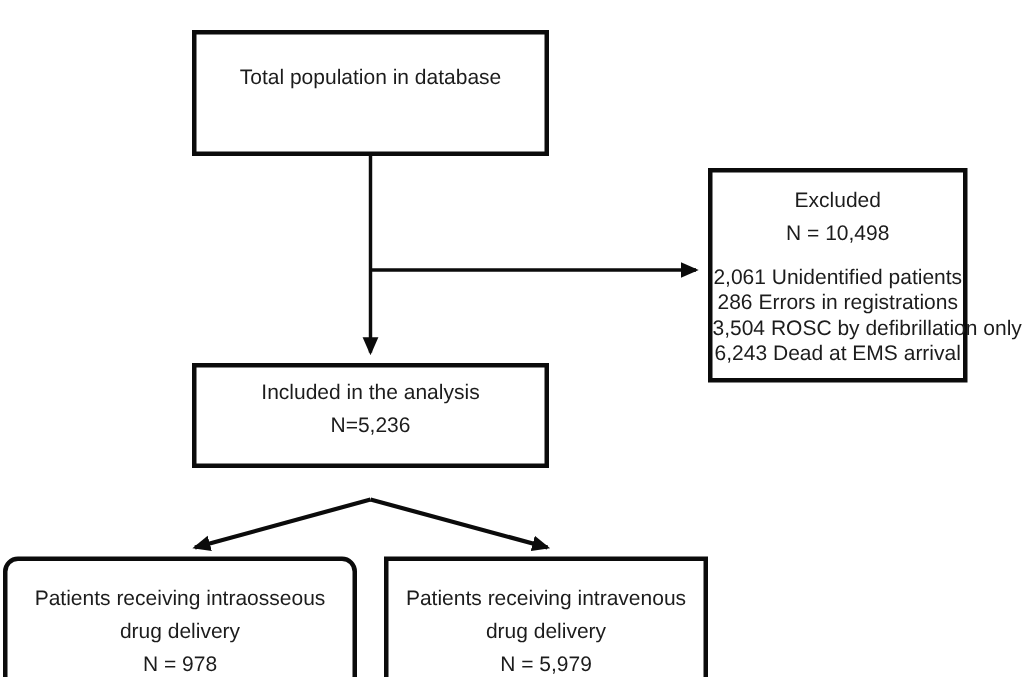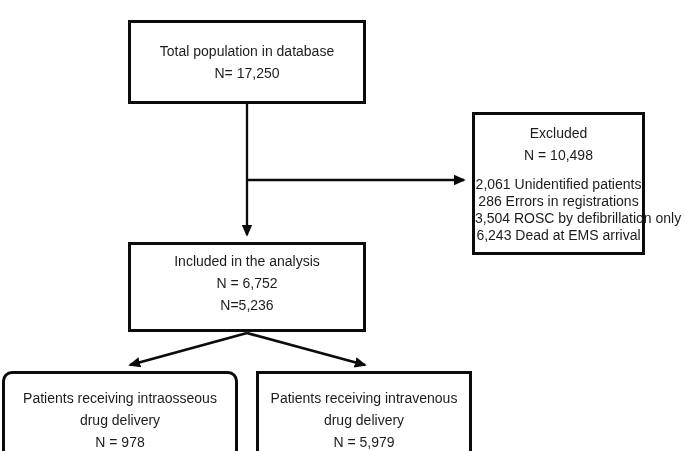--- a/index.html
+++ b/index.html
@@ -15,21 +15,21 @@
   }
   .flow-box {
     position: absolute;
     box-sizing: border-box;
     border: 3px solid #0b0b0b;
     background: #ffffff;
     text-align: center;
   }
   .box-total    { left: 128px; top: 7px;   width: 238px; height: 84px;  padding-top: 17px; }
   .box-excluded { left: 472px; top: 99px;  width: 173px; height: 143px; padding-top: 7px; }
-  .box-included { left: 128px; top: 229px; width: 238px; height: 90px;  padding-top: 5px; }
+  .box-included { left: 128px; top: 229px; width: 238px; height: 70px;  padding-top: 5px; }
   .box-io       { left: 2px;   top: 358px; width: 236px; height: 90px;  padding-top: 13px; border-radius: 10px; }
   .box-iv       { left: 256px; top: 358px; width: 216px; height: 90px;  padding-top: 13px; }
 
   .line-main {
     font-size: 14px;
     line-height: 22px;
     white-space: nowrap;
   }
   .excluded-details {
     margin-top: 10px;
@@ -62,37 +62,35 @@
 
     <line x1="247" y1="167" x2="464" y2="167" stroke="#0b0b0b" stroke-width="2.3" marker-end="url(#arrowhead)"></line>
 
     <line x1="247" y1="320" x2="130" y2="352" stroke="#0b0b0b" stroke-width="2.8" marker-end="url(#arrowhead)"></line>
 
     <line x1="247" y1="320" x2="365" y2="352" stroke="#0b0b0b" stroke-width="2.8" marker-end="url(#arrowhead)"></line>
   </svg>
 
   <div class="flow-box box-total">
     <div class="line-main">Total population in database</div>
-    <div class="line-main">N= 17,250</div>
   </div>
 
   <div class="flow-box box-excluded">
     <div class="line-main">Excluded</div>
     <div class="line-main">N = 10,498</div>
     <div class="excluded-details">
       <div class="line-detail">2,061 Unidentified patients</div>
       <div class="line-detail">286 Errors in registrations</div>
       <div class="line-detail">3,504 ROSC by defibrillation only</div>
       <div class="line-detail">6,243 Dead at EMS arrival</div>
     </div>
   </div>
 
   <div class="flow-box box-included">
     <div class="line-main">Included in the analysis</div>
-    <div class="line-main">N = 6,752</div>
     <div class="line-main">N=5,236</div>
   </div>
 
   <div class="flow-box box-io">
     <div class="line-main">Patients receiving intraosseous</div>
     <div class="line-main">drug delivery</div>
     <div class="line-main">N = 978</div>
   </div>
 
   <div class="flow-box box-iv">

